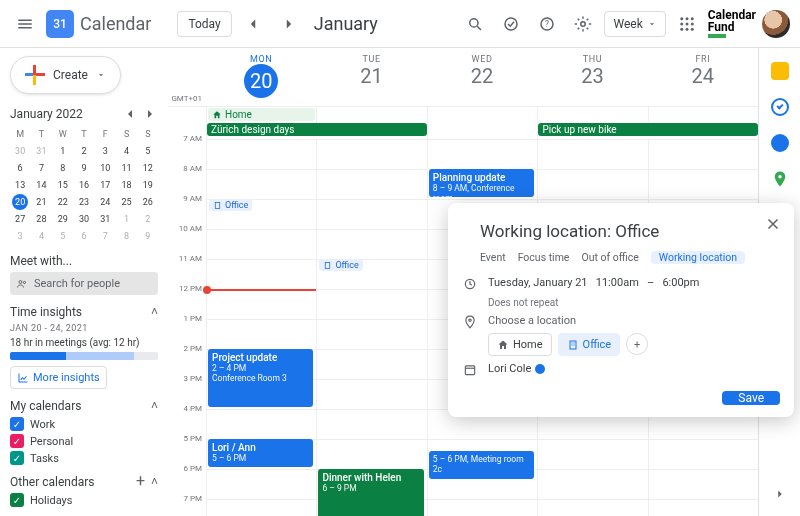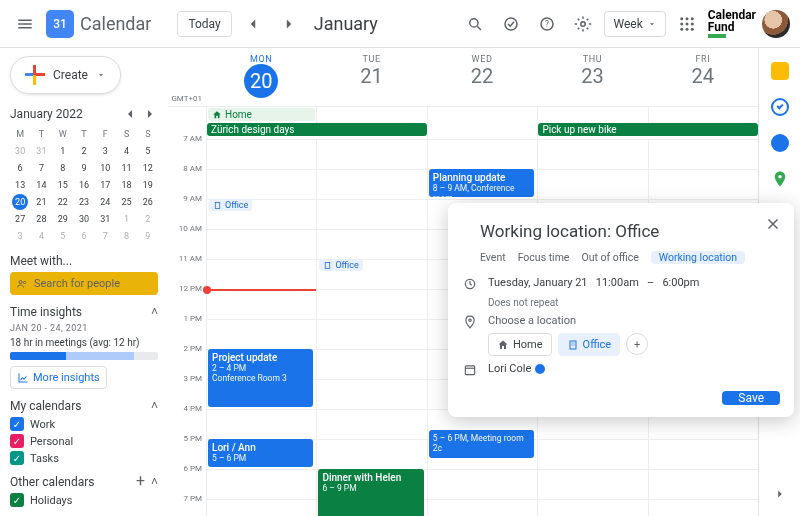--- a/index.html
+++ b/index.html
@@ -30,21 +30,21 @@
   .create-plus::after { width:3px; height:100%; left:8px; top:0; background:linear-gradient(to bottom,#ea4335 50%,#fbbc04 50%);}
   .mini-head { display:flex; align-items:center; justify-content:space-between; font-size:12px; color:#3c4043; margin-bottom:4px;}
   .mini-nav { display:flex; gap:4px; }
   .mini-grid { display:grid; grid-template-columns: repeat(7, 1fr); gap:1px; font-size:9px; text-align:center; color:#3c4043; }
   .mini-grid .dow { color:#70757a; font-weight:400; }
   .mini-grid .dim { color:#b0b0b0; }
   .mini-grid .cur { background:#1a73e8; color:#fff; border-radius:50%; width:16px; height:16px; line-height:16px; margin:0 auto; }
   .mini-grid div { height:16px; line-height:16px; }
   .sec-title { display:flex; align-items:center; justify-content:space-between; font-size:12px; color:#3c4043; margin-top:10px; margin-bottom:4px; }
   .sec-title .chev { color:#5f6368; }
-  .searchppl { display:flex; align-items:center; gap:6px; background:#eab308; border-radius:4px; padding:5px 6px; color:#5f6368; font-size:11px; }
+  .searchppl { display:flex; align-items:center; gap:6px; background:#e5e5e5; border-radius:4px; padding:5px 6px; color:#5f6368; font-size:11px; }
   .ti-sub { font-size:9px; color:#70757a; letter-spacing:0.4px; margin-top:2px; }
   .ti-line { font-size:10px; color:#3c4043; margin-top:4px; }
   .ti-bar { height:8px; background:#e8eaed; border-radius:2px; margin-top:4px; position:relative; overflow:hidden;}
   .ti-bar::before { content:""; position:absolute; left:0; top:0; bottom:0; width: 38%; background:#1a73e8; }
   .ti-bar::after { content:""; position:absolute; left:38%; top:0; bottom:0; width: 46%; background:#aecbfa; }
   .more-ins { margin-top:6px; color:#1a73e8; font-size:11px; display:flex; align-items:center; gap:4px; border:1px solid #dadce0; border-radius:4px; padding:4px 6px; width:max-content; cursor:pointer;}
   .cal-item { display:flex; align-items:center; gap:6px; font-size:11px; margin:3px 0; }
   .cb { width:14px; height:14px; border-radius:3px; display:flex; align-items:center; justify-content:center; color:#fff; font-size:10px; }
   .cb.blue { background:#1a73e8; } .cb.pink { background:#e91e63; } .cb.teal { background:#009688; } .cb.green { background:#0b8043;}
   
@@ -422,21 +422,21 @@
               <div class="ev green" style="top: 330px; height: 88px;">
                 <div class="t">Dinner with Helen</div>
                 <div class="s">6 – 9 PM</div>
               </div>
             </div>
             <div class="daycol">
               <div class="ev blue" style="top: 30px; height: 28px;">
                 <div class="t">Planning update</div>
                 <div class="s">8 – 9 AM, Conference room</div>
               </div>
-              <div class="ev blue" style="top: 291px; height: 28px;">
+              <div class="ev blue" style="top: 312px; height: 28px;">
                 <div class="s">5 – 6 PM, Meeting room 2c</div>
               </div>
             </div>
             <div class="daycol"></div>
             <div class="daycol"></div>
           </div>
         <div class="fakescroll"></div>
       </div>
     </div>
 

